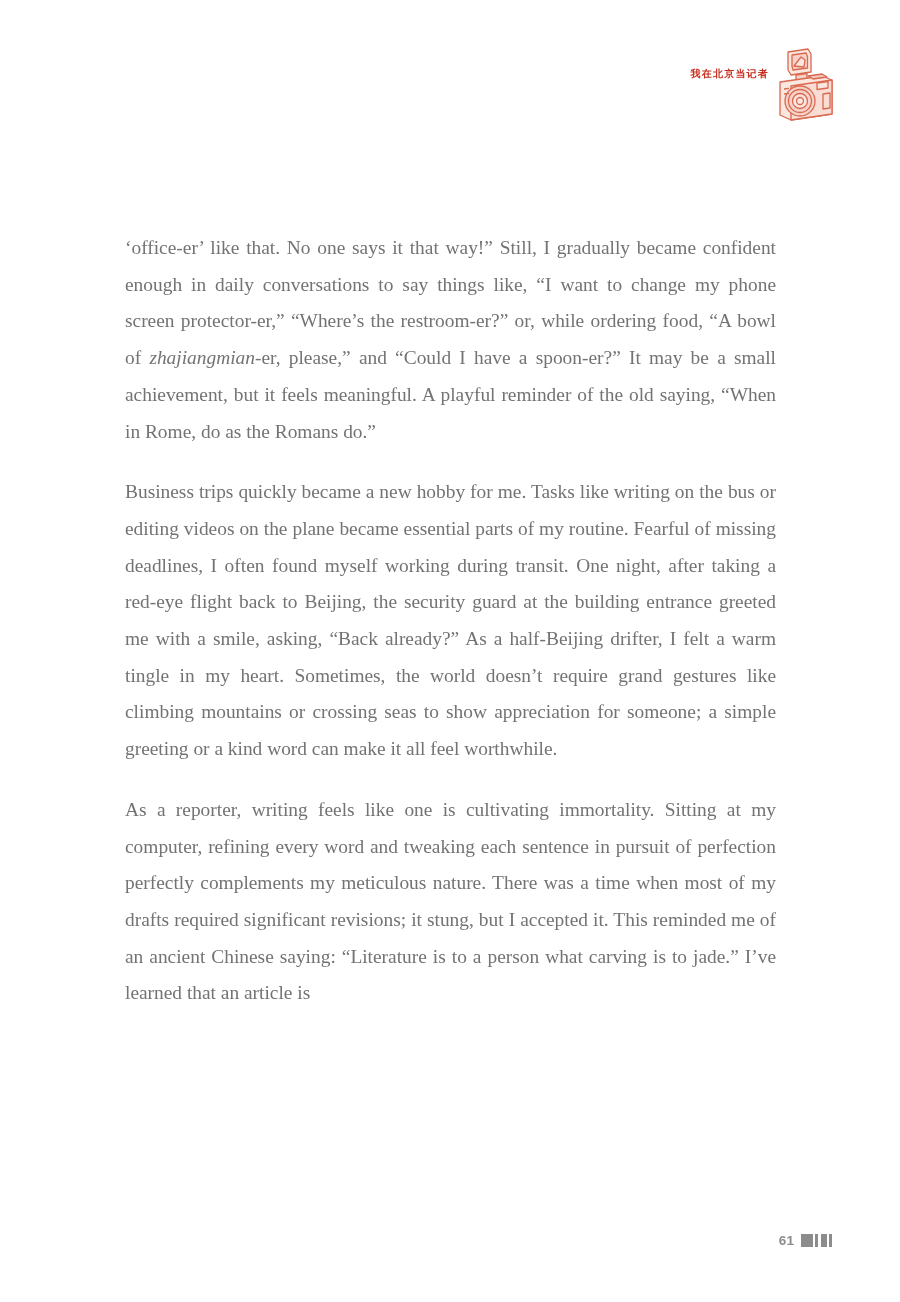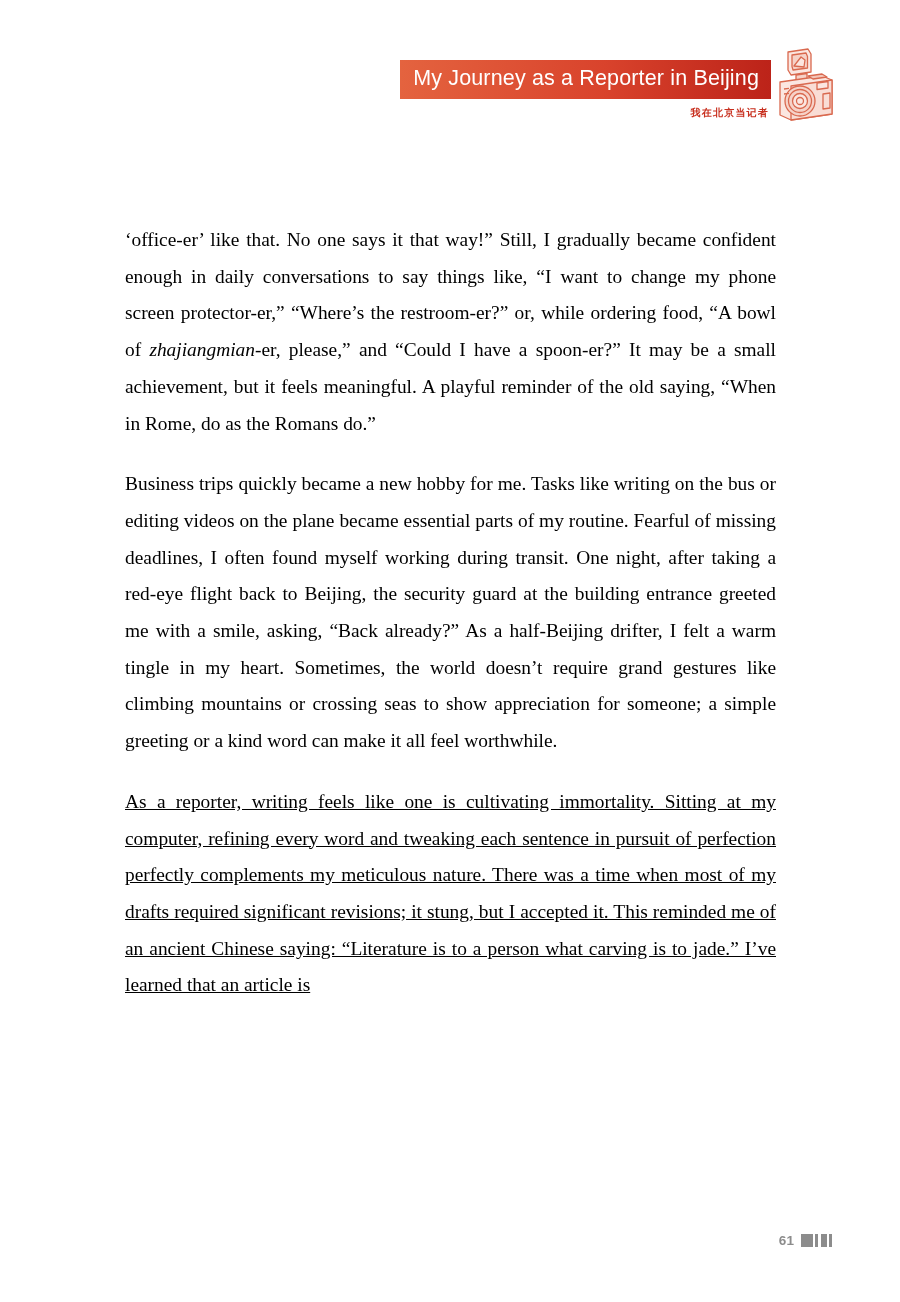--- a/index.html
+++ b/index.html
@@ -69,27 +69,27 @@
   .content {
     position: absolute;
     left: 125px;
     top: 222px;
     width: 651px;
   }
   .para {
     font-family: "Liberation Serif", serif;
     font-size: 19.4px;
     line-height: 36.7px;
-    color: #000000;
+    color: #737373;
     text-align: justify;
     text-justify: inter-word;
-    margin: 0 0 24px 0;
+    margin: 8px 0 24px 0;
     hyphens: none;
   }
-  .para:last-child { margin-bottom: 0; text-decoration: underline; }
+  .para:last-child { margin-bottom: 0; }
   .para i { font-style: italic; }
 
   
   .page-footer {
     position: absolute;
     right: 68px;
     bottom: 55px;
     display: flex;
     gap: 6px;
   }
@@ -114,21 +114,20 @@
   .mark.wide { width: 12px; }
   .mark.thin { width: 3px; }
   .mark.mid  { width: 6px; }
 </style>
 </head>
 <body>
 
 <div class="page-header">
   <div class="header-inner">
     <div class="header-text-col">
-      <div class="banner">My Journey as a Reporter in Beijing</div>
       <div class="banner-cn">我在北京当记者</div>
     </div>
     <svg class="camera-icon" viewBox="0 0 62 78">
       <g fill="none" stroke="#d9694f" stroke-width="1.3" stroke-linejoin="round">
 
         <path d="M13 6 L33 3 L36 8 L36 26 L16 29 L13 24 Z" fill="#fbe6e0"></path>
         <path d="M17 9 L31 7 L32.5 10.5 L32.5 22 L18 24 L17 20.5 Z" fill="#f6d2c8"></path>
         <path d="M19 20 L26 11 L30 14 L29 21 Z" fill="#fbe6e0"></path>
 
         <path d="M21 29 L32 27.5 L32 34 L21 35.5 Z" fill="#f6d2c8"></path>

